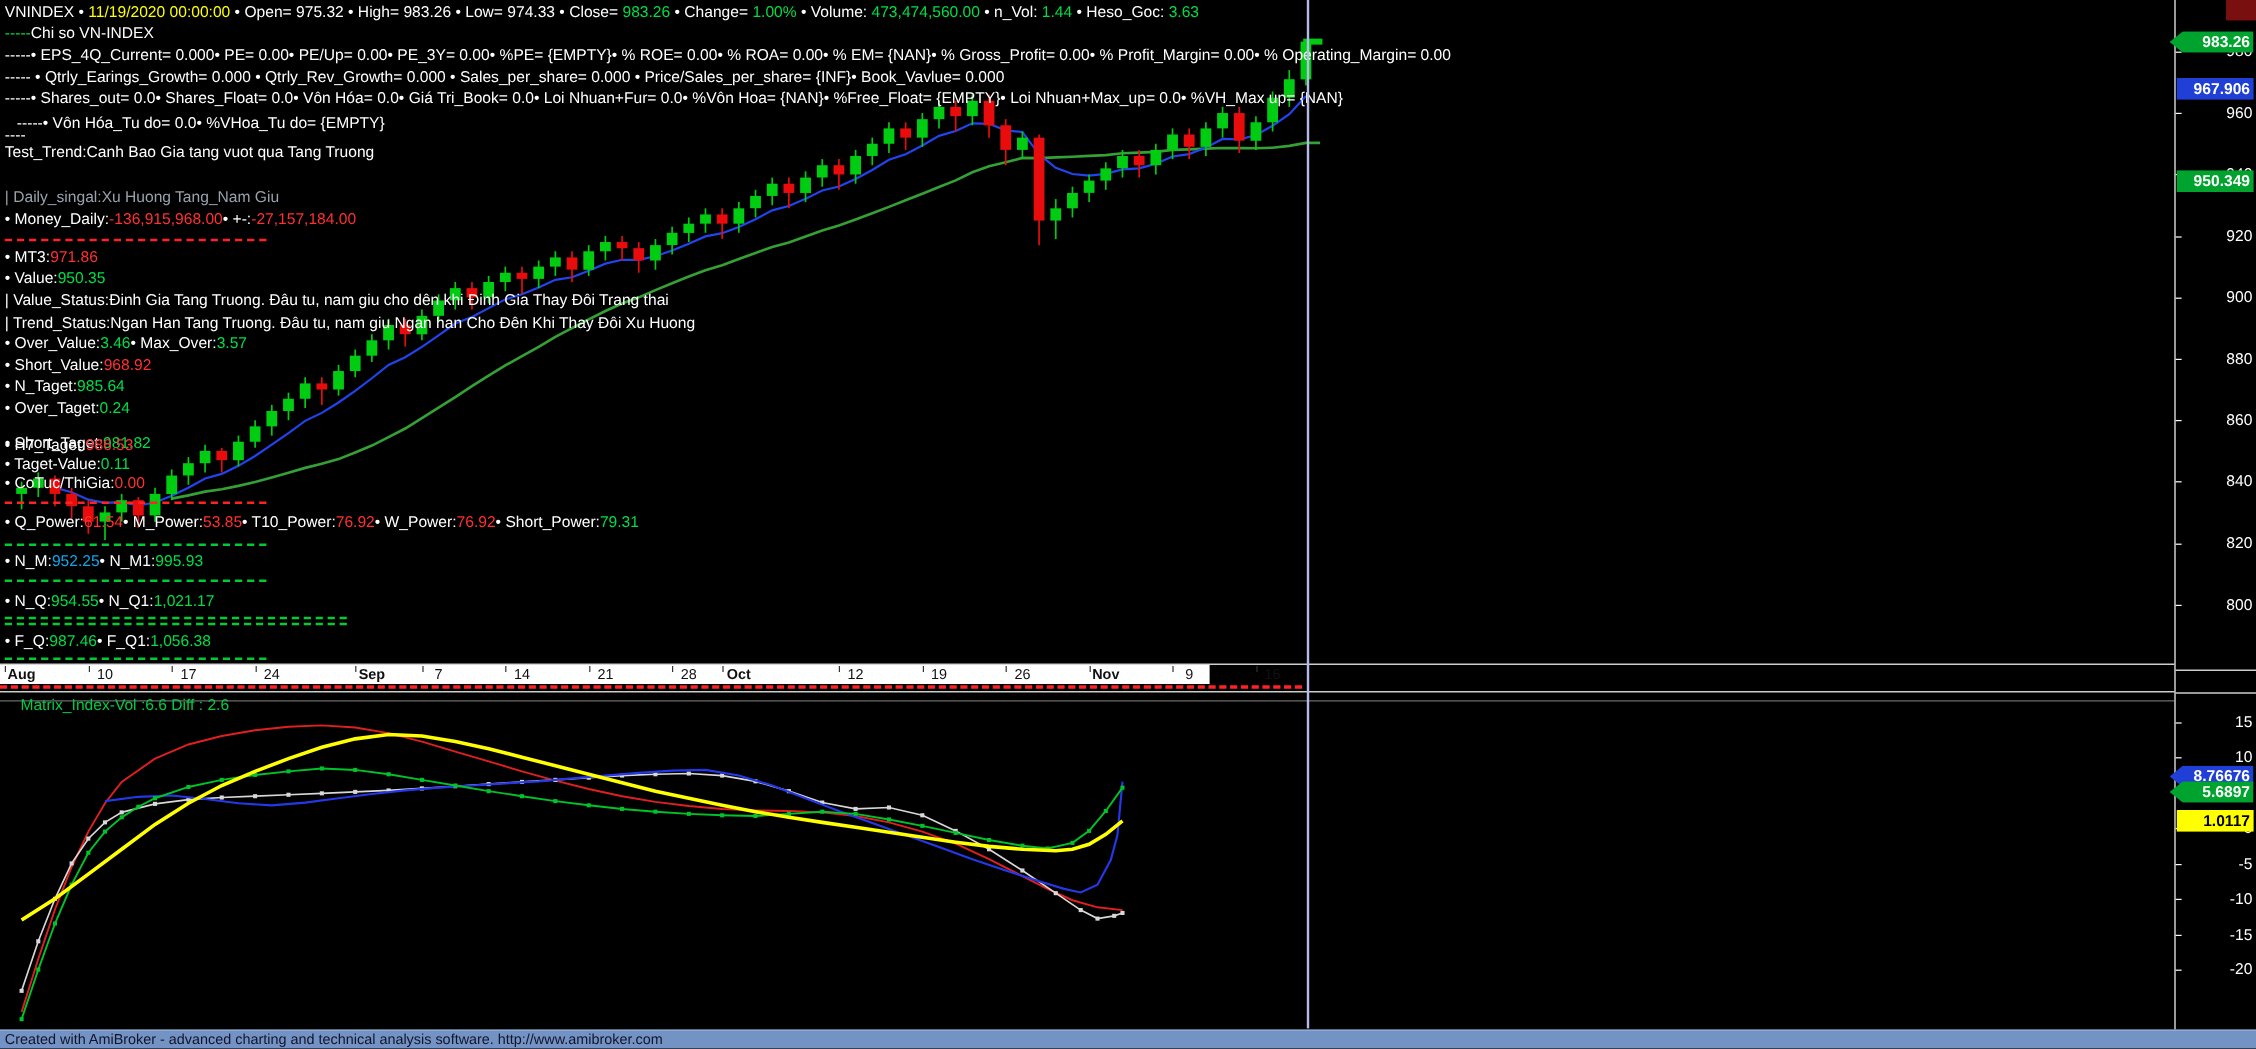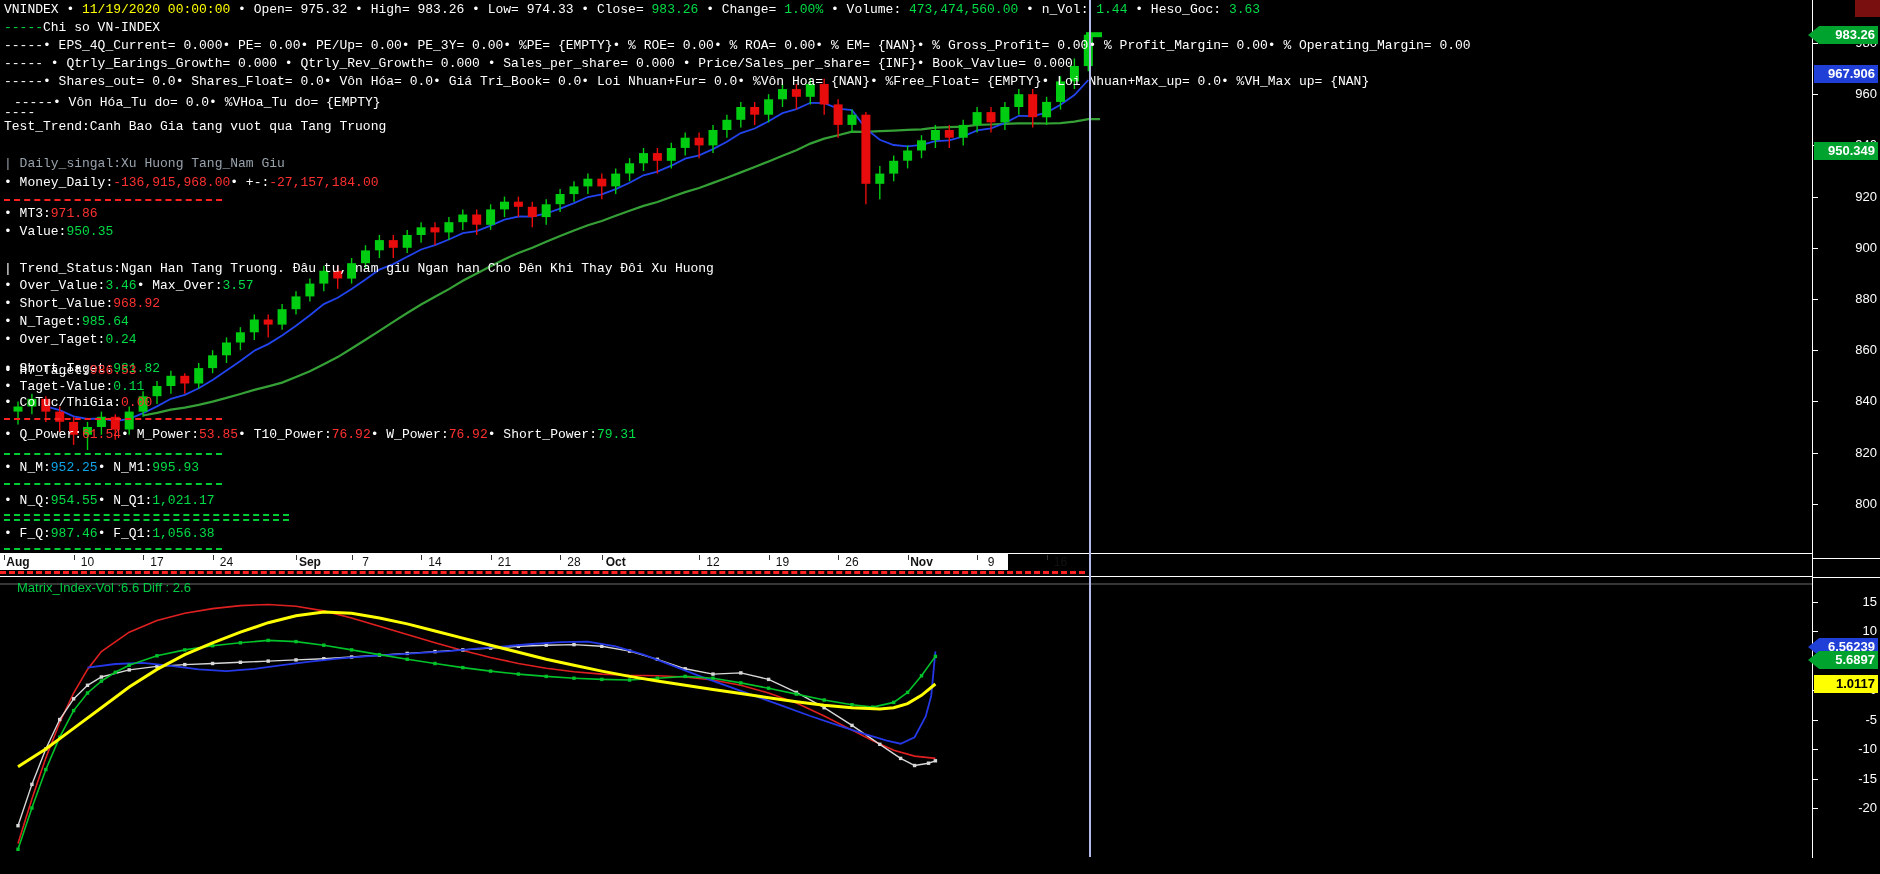--- a/index.html
+++ b/index.html
@@ -21,21 +21,21 @@
   .ticklab{position:absolute;right:4px;font-size:13px;color:#ffffff;white-space:nowrap;}
   .tickdash{position:absolute;left:0;width:5px;height:1px;background:#ffffff;}
   .tag{position:absolute;left:1px;width:64px;height:18px;font-size:13px;font-weight:bold;
        color:#fff;text-align:right;padding:1px 3px 0 6px;box-sizing:border-box;z-index:5;}
   .tag.arrow{clip-path:polygon(0 50%,16% 0,100% 0,100% 100%,16% 100%);left:-5px;width:70px;}
   #panel2-title{position:absolute;left:5px;top:580px;font-size:13px;z-index:20;pointer-events:none;}
   #status-bar{position:absolute;left:0;top:858px;width:1880px;height:16px;background:#7293c4;
               border-top:1px solid #9ab2d6;color:#13132b;font-size:12px;line-height:15px;padding-left:4px;
               box-sizing:border-box;z-index:50;}
   #tab-marker{position:absolute;left:1855px;top:0;width:25px;height:17px;background:#7a0f0f;z-index:35;}
-  #overlay{position:absolute;left:0;top:0;width:1812px;height:626px;z-index:20;pointer-events:none;font-family:Liberation Mono, monospace;}
+  #overlay{position:absolute;left:0;top:0;width:1812px;height:626px;z-index:20;pointer-events:none;}
 </style>
 </head>
 <body>
 
 <div id="app">
 
   <svg id="chart-svg" width="1812" height="858">
       <line x1="0" y1="584" x2="1812" y2="584" stroke="#6a6a6a" stroke-width="1"></line>
       <polyline points="143.1,415.5 157.0,412.8 170.9,409.7 184.8,407.7 198.7,404.9 212.6,401.6 226.5,397.9 240.4,394.0 254.3,389.9 268.2,386.4 282.1,382.6 296.0,377.1 309.9,371.3 323.8,364.3 337.7,357.1 351.6,348.5 365.5,339.7 379.4,330.9 393.3,321.8 407.2,313.0 421.1,304.5 435.0,296.8 448.9,289.1 462.8,280.7 476.7,273.5 490.6,266.2 504.5,259.2 518.4,252.9 532.3,247.8 546.2,241.8 560.1,236.0 574.0,230.5 587.9,225.3 601.8,221.0 615.7,215.8 629.6,210.8 643.5,205.9 657.4,202.0 671.3,197.0 685.2,192.1 699.1,188.0 713.0,182.9 726.9,177.8 740.8,172.4 754.7,166.9 768.6,161.4 782.5,155.8 796.4,150.3 810.3,143.6 824.2,138.6 838.1,135.2 852.0,131.6 865.9,131.8 879.8,131.2 893.7,130.6 907.6,129.9 921.5,129.3 935.4,127.7 949.3,127.2 963.2,126.6 977.1,124.9 991.0,124.5 1004.9,123.9 1018.8,123.3 1032.7,123.4 1046.6,123.5 1060.5,123.1 1074.4,121.6 1088.3,119.1 1100.0,119.1" fill="none" stroke="#35a035" stroke-width="2.2"></polyline>
       <polyline points="45.8,406.4 59.7,410.2 73.6,416.4 87.5,419.0 101.4,418.4 115.3,421.2 129.2,418.8 143.1,413.2 157.0,406.4 170.9,398.8 184.8,394.9 198.7,388.2 212.6,380.0 226.5,370.6 240.4,361.0 254.3,350.7 268.2,344.1 282.1,335.4 296.0,325.7 309.9,315.2 323.8,304.1 337.7,297.7 351.6,289.1 365.5,279.4 379.4,269.6 393.3,264.1 407.2,256.8 421.1,249.5 435.0,245.2 448.9,239.5 462.8,233.2 476.7,231.1 490.6,225.7 504.5,219.7 518.4,216.5 532.3,216.6 546.2,213.5 560.1,208.7 574.0,203.1 587.9,197.0 601.8,194.3 615.7,189.1 629.6,182.7 643.5,175.3 657.4,171.7 671.3,165.7 685.2,158.7 699.1,155.4 713.0,149.1 726.9,141.7 740.8,133.1 754.7,128.5 768.6,121.2 782.5,113.2 796.4,109.1 810.3,102.8 824.2,103.2 838.1,108.6 852.0,110.1 865.9,128.6 879.8,139.8 893.7,145.0 907.6,146.4 921.5,144.9 935.4,141.2 949.3,140.3 963.2,136.5 977.1,130.4 991.0,128.4 1004.9,123.0 1018.8,115.8 1032.7,116.2 1046.6,112.6 1060.5,104.8 1074.4,95.1 1088.3,80.0" fill="none" stroke="#2244ee" stroke-width="1.8"></polyline>
@@ -291,20 +291,21 @@
       <div class="tline" style="top: 57px;"><span style="color: rgb(255, 255, 255);">----- • Qtrly_Earings_Growth= 0.000 • Qtrly_Rev_Growth= 0.000 • Sales_per_share= 0.000 • Price/Sales_per_share= {INF}• Book_Vavlue= 0.000</span></div>
       <div class="tline" style="top: 75px;"><span style="color: rgb(255, 255, 255);">-----• Shares_out= 0.0• Shares_Float= 0.0• Vôn Hóa= 0.0• Giá Tri_Book= 0.0• Loi Nhuan+Fur= 0.0• %Vôn Hoa= {NAN}• %Free_Float= {EMPTY}• Loi Nhuan+Max_up= 0.0• %VH_Max up= {NAN}</span></div>
       <div class="tline" style="top: 96px; margin-left: 10px;"><span style="color: rgb(255, 255, 255);">-----• Vôn Hóa_Tu do= 0.0• %VHoa_Tu do= {EMPTY}</span></div>
       <div class="tline" style="top: 106px;"><span style="color: rgb(255, 255, 255);">----</span></div>
       <div class="tline" style="top: 120px;"><span style="color: rgb(255, 255, 255);">Test_Trend:Canh Bao Gia tang vuot qua Tang Truong</span></div>
       <div class="tline" style="top: 157px;"><span style="color: rgb(152, 162, 172);">| Daily_singal:Xu Huong Tang_Nam Giu</span></div>
       <div class="tline" style="top: 176px;"><span style="color: rgb(255, 255, 255);">• Money_Daily:</span><span style="color: rgb(255, 48, 48);">-136,915,968.00</span><span style="color: rgb(255, 255, 255);">• +-:</span><span style="color: rgb(255, 48, 48);">-27,157,184.00</span></div>
       <div class="rule" style="top: 199px; width: 218px; border-top: 2px dashed rgb(255, 34, 34);"></div>
       <div class="tline" style="top: 207px;"><span style="color: rgb(255, 255, 255);">• MT3:</span><span style="color: rgb(255, 48, 48);">971.86</span></div>
       <div class="tline" style="top: 225px;"><span style="color: rgb(255, 255, 255);">• Value:</span><span style="color: rgb(0, 220, 70);">950.35</span></div>
+      <div class="tline" style="top: 243px;"><span style="color: rgb(255, 255, 255);">| Value_Status:Đinh Gia Tang Truong. Đâu tu, nam giu cho dên khi Đinh Gia Thay Đôi Trang thai</span></div>
       <div class="tline" style="top: 262px;"><span style="color: rgb(255, 255, 255);">| Trend_Status:Ngan Han Tang Truong. Đâu tu, nam giu Ngan han Cho Đên Khi Thay Đôi Xu Huong</span></div>
       <div class="tline" style="top: 279px;"><span style="color: rgb(255, 255, 255);">• Over_Value:</span><span style="color: rgb(0, 220, 70);">3.46</span><span style="color: rgb(255, 255, 255);">• Max_Over:</span><span style="color: rgb(0, 220, 70);">3.57</span></div>
       <div class="tline" style="top: 297px;"><span style="color: rgb(255, 255, 255);">• Short_Value:</span><span style="color: rgb(255, 48, 48);">968.92</span></div>
       <div class="tline" style="top: 315px;"><span style="color: rgb(255, 255, 255);">• N_Taget:</span><span style="color: rgb(0, 220, 70);">985.64</span></div>
       <div class="tline" style="top: 333px;"><span style="color: rgb(255, 255, 255);">• Over_Taget:</span><span style="color: rgb(0, 220, 70);">0.24</span></div>
       <div class="tline" style="top: 362px;"><span style="color: rgb(255, 255, 255);">• Short_Taget:</span><span style="color: rgb(0, 220, 70);">981.82</span></div>
       <div class="tline" style="top: 364px;"><span style="color: rgb(255, 255, 255);">• H7_Taget:</span><span style="color: rgb(255, 48, 48);">986.53</span></div>
       <div class="tline" style="top: 380px;"><span style="color: rgb(255, 255, 255);">• Taget-Value:</span><span style="color: rgb(0, 220, 70);">0.11</span></div>
       <div class="tline" style="top: 396px;"><span style="color: rgb(255, 255, 255);">• CoTuc/ThiGia:</span><span style="color: rgb(255, 48, 48);">0.00</span></div>
       <div class="rule" style="top: 418px; width: 218px; border-top: 2px dashed rgb(255, 34, 34);"></div>
@@ -397,20 +398,23 @@
       <div class="ticklab" style="top: 741px;">-10</div>
       <div class="tickdash" style="top: 779px;"></div>
       <div class="ticklab" style="top: 771px;">-15</div>
       <div class="tickdash" style="top: 808px;"></div>
       <div class="ticklab" style="top: 800px;">-20</div>
       <div style="position: absolute; left: 0px; top: 558px; width: 68px; height: 1px; background: rgb(255, 255, 255);"></div>
       <div style="position: absolute; left: 0px; top: 577px; width: 68px; height: 1px; background: rgb(255, 255, 255);"></div>
       <div class="tag arrow" style="top: 26px; background: rgb(0, 163, 46);">983.26</div>
       <div class="tag" style="top: 65px; background: rgb(31, 63, 214);">967.906</div>
       <div class="tag" style="top: 110px; background: rgb(0, 163, 46); margin-top: 32px;">950.349</div>
-      <div class="tag arrow" style="top: 638px; background: rgb(31, 63, 214);">6.56239</div>
+      <div class="tag arrow" style="top: 638px; background: rgb(31, 63, 214);">8.76676</div>
       <div class="tag arrow" style="top: 651px; background: rgb(0, 163, 46);">5.6897</div>
       <div class="tag" style="top: 675px; background: rgb(255, 255, 0); color: rgb(0, 0, 0);">1.0117</div>
     </div>
 
   <div id="tab-marker"></div>
 
+  <div id="status-bar">
+    <span>Created with AmiBroker - advanced charting and technical analysis software. http://www.amibroker.com</span>
+  </div>
 </div>
 
 </body></html>

